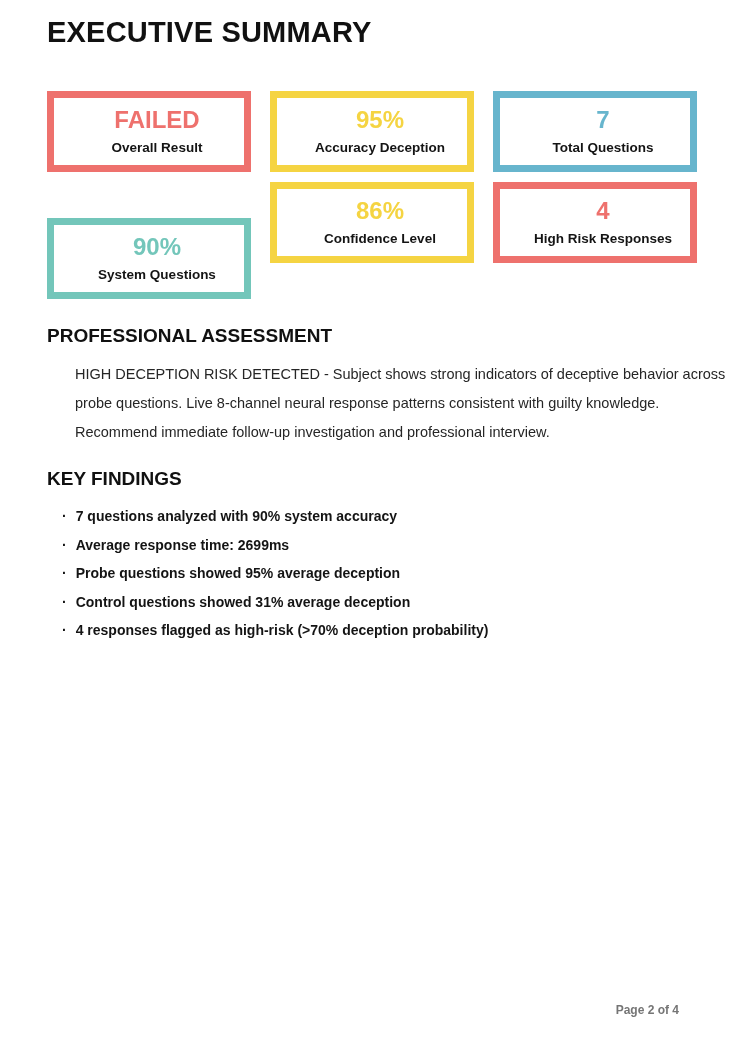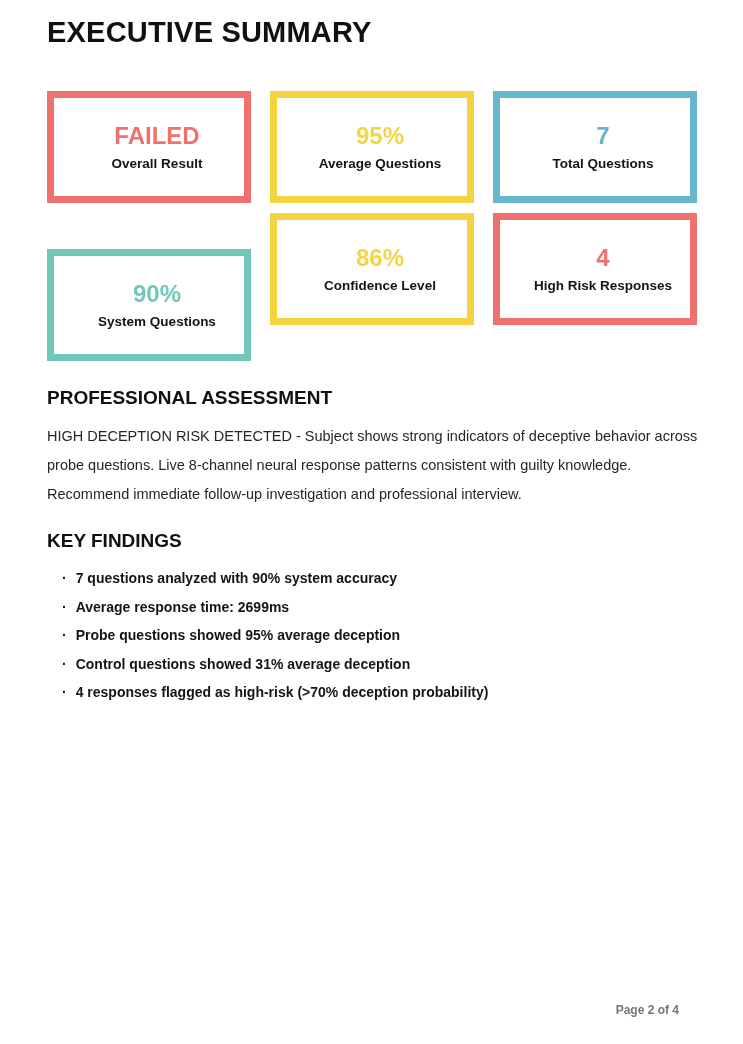--- a/index.html
+++ b/index.html
@@ -25,21 +25,21 @@
     line-height: 36px;
   }
   .cards-grid {
     margin-top: 41px;
     display: grid;
     grid-template-columns: repeat(3, 1fr);
     column-gap: 19px;
     row-gap: 10px;
   }
   .metric-card {
-    height: 112px;
+    height: 81px;
     background: #ffffff;
     border: 7px solid #cccccc; 
     display: flex;
     flex-direction: column;
     align-items: center;
     justify-content: center;
     gap: 9px;
     text-align: center;
     padding-left: 16px;
   }
@@ -61,20 +61,21 @@
     line-height: 24px;
   }
   .assessment-heading { margin-top: 25px; }
   .assessment-body {
     margin-top: 12px;
     width: 652px;
     font-size: 14.5px;
     font-weight: 400;
     color: #262626;
     line-height: 29px;
+    margin-left: 28px;
   }
   .findings-heading { margin-top: 20px; }
   .findings-list {
     list-style: none;
     margin-top: 17px;
     padding-left: 15px;
   }
   .findings-list li {
     font-size: 14px;
     font-weight: 700;
@@ -105,21 +106,21 @@
 
   <h1 class="doc-title">EXECUTIVE SUMMARY</h1>
 
   <div class="cards-grid">
     <div class="metric-card" style="border-color: rgb(238, 113, 109);">
       <div class="card-value" style="color: rgb(238, 113, 109);">FAILED</div>
       <div class="card-label">Overall Result</div>
     </div>
     <div class="metric-card" style="border-color: rgb(245, 212, 66);">
       <div class="card-value" style="color: rgb(245, 212, 66);">95%</div>
-      <div class="card-label">Average Questions</div>
+      <div class="card-label">Accuracy Deception</div>
     </div>
     <div class="metric-card" style="border-color: rgb(103, 181, 205);">
       <div class="card-value" style="color: rgb(103, 181, 205);">7</div>
       <div class="card-label">Total Questions</div>
     </div>
     <div class="metric-card" style="border-color: rgb(115, 198, 186); margin-top: 36px;">
       <div class="card-value" style="color: rgb(115, 198, 186);">90%</div>
       <div class="card-label">System Questions</div>
     </div>
     <div class="metric-card" style="border-color: rgb(245, 212, 66);">

